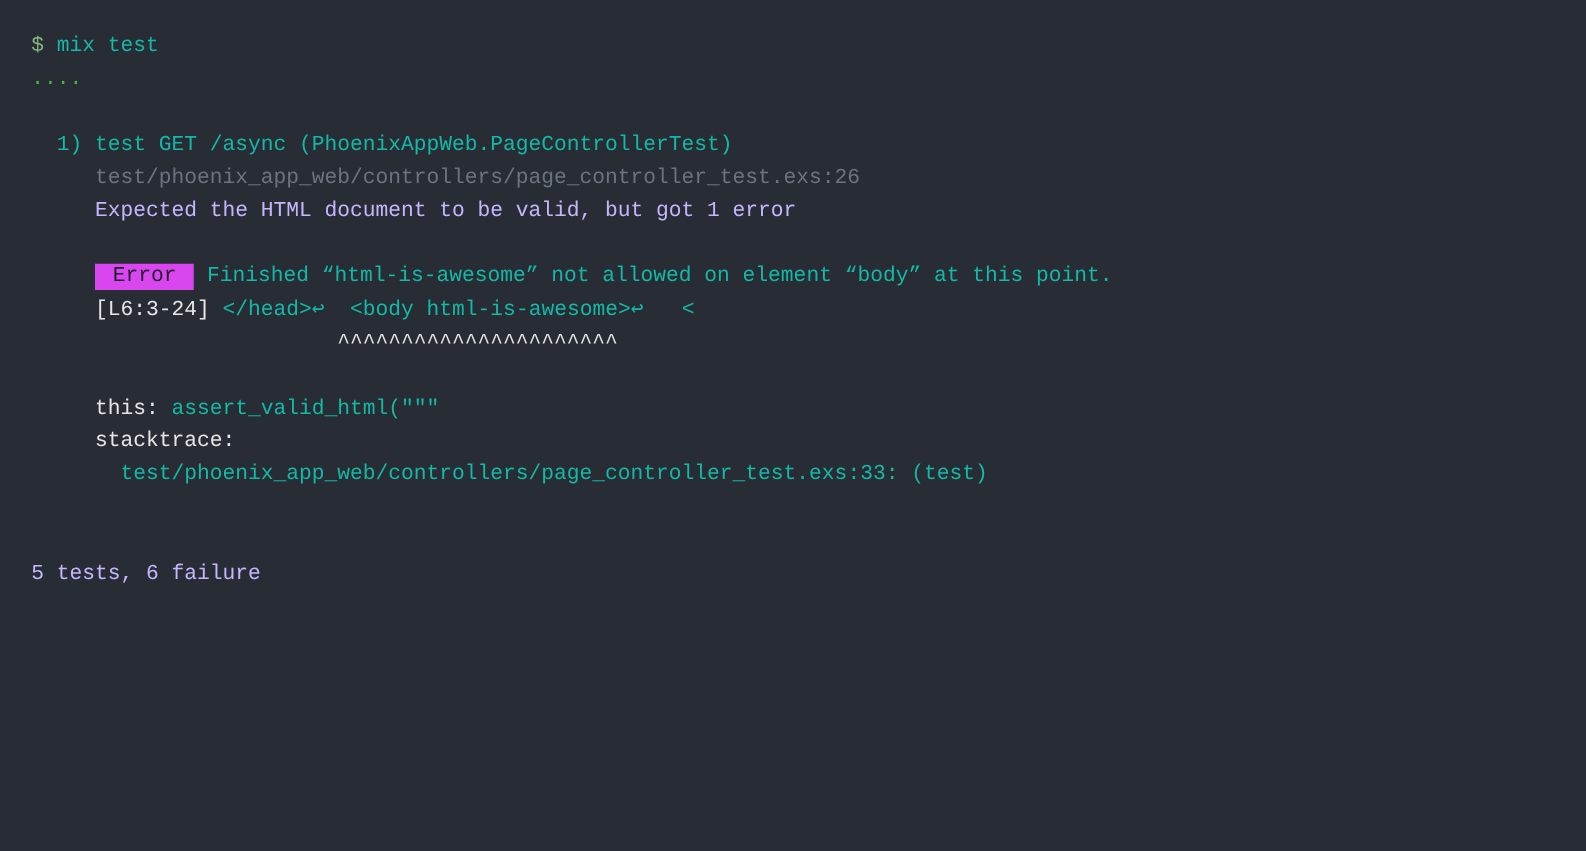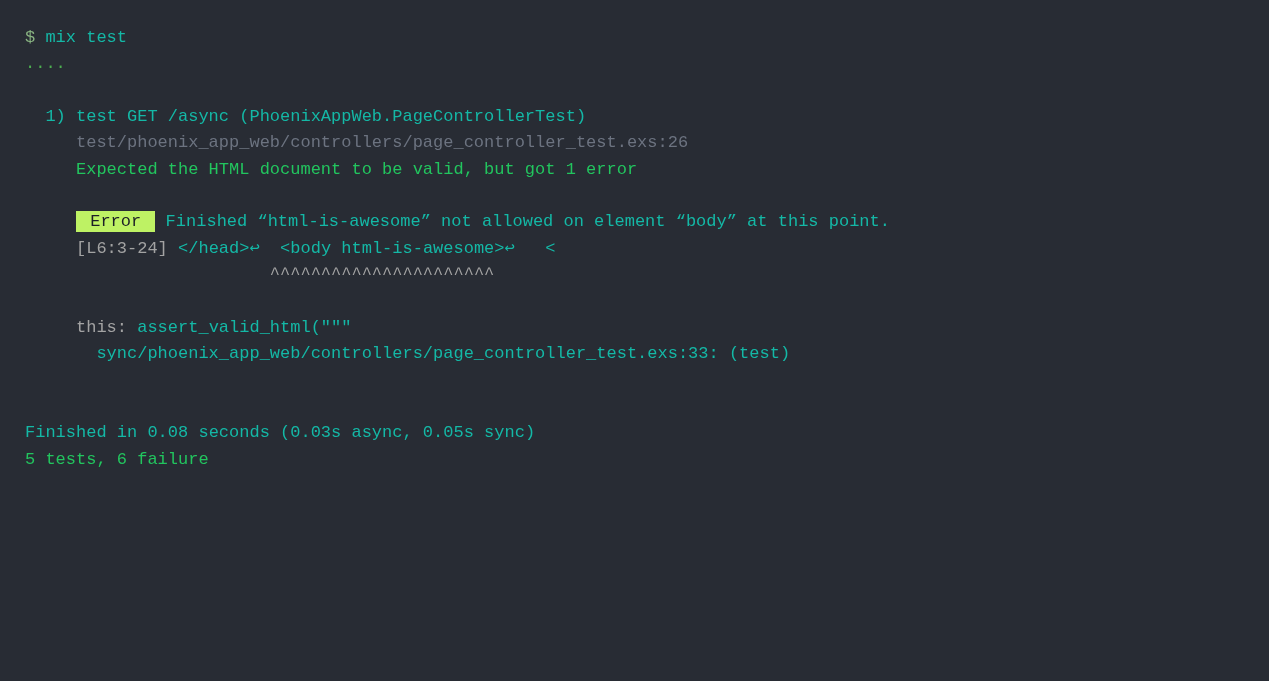--- a/index.html
+++ b/index.html
@@ -24,27 +24,27 @@
     .white {
       color: #14b8a6;
     }
     .green {
       color: #4caf50;
     }
     .grey {
       color: #6c7380;
     }
     .red {
-      color: #22c55e;
+      color: #c4b5fd;
     }
     .cyan {
-      color: #a3a3a3;
+      color: #e5e5e5;
     }
     .error-badge {
-      background-color: #bef264;
+      background-color: #d946ef;
       color: #1c1f27;
       padding: 1px 4px;
     }
     .indent-1 {
       margin-left: 2ch;
     }
     .indent-test {
       margin-left: 5ch;
     }
     .indent-stack {
@@ -86,24 +86,24 @@
   <div class="indent-test pre"><span class="cyan">[L6:3-24]</span><span class="white"> &lt;/head&gt;↩  &lt;body html-is-awesome&gt;↩   &lt;</span></div>
 
   <div class="indent-test pre"><span>                   </span><span class="cyan">^^^^^^^^^^^^^^^^^^^^^^</span></div>
 
   <div class="blank-line"></div>
 
   <div class="indent-test">
     <span class="cyan">this:</span><span class="white"> assert_valid_html("""</span>
   </div>
 
+  <div class="indent-test cyan">stacktrace:</div>
 
 
-  <div class="indent-stack white">sync/phoenix_app_web/controllers/page_controller_test.exs:33: (test)</div>
+  <div class="indent-stack white">test/phoenix_app_web/controllers/page_controller_test.exs:33: (test)</div>
 
   <div class="blank-line"></div>
   <div class="blank-line"></div>
 
-  <div class="white">Finished in 0.08 seconds (0.03s async, 0.05s sync)</div>
 
   <div class="red">5 tests, 6 failure</div>
 
 </div>
 
 </body></html>

